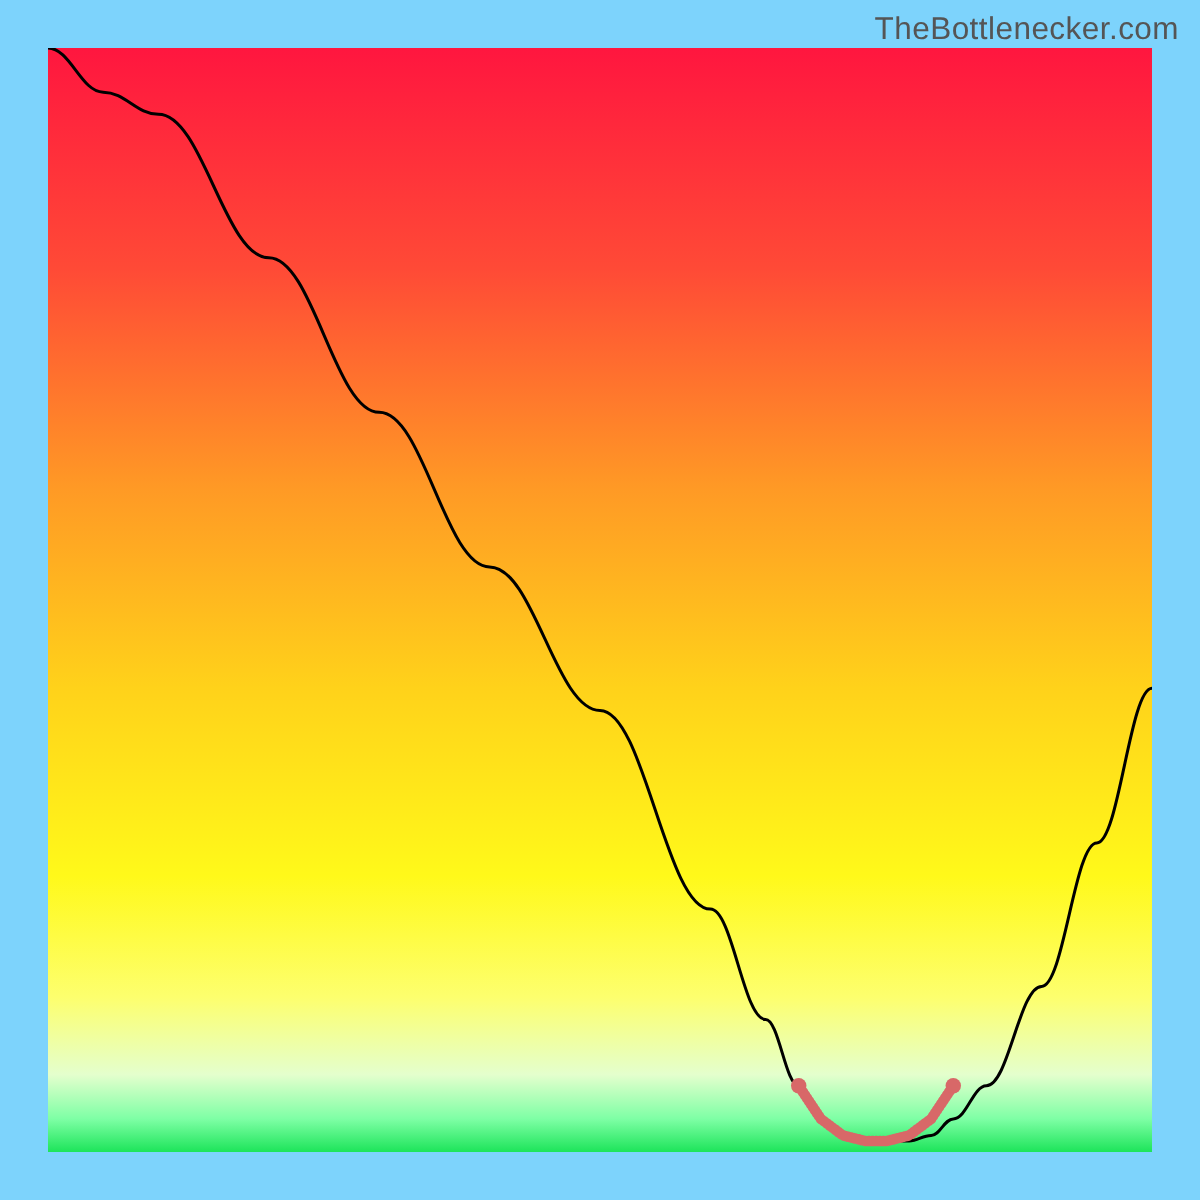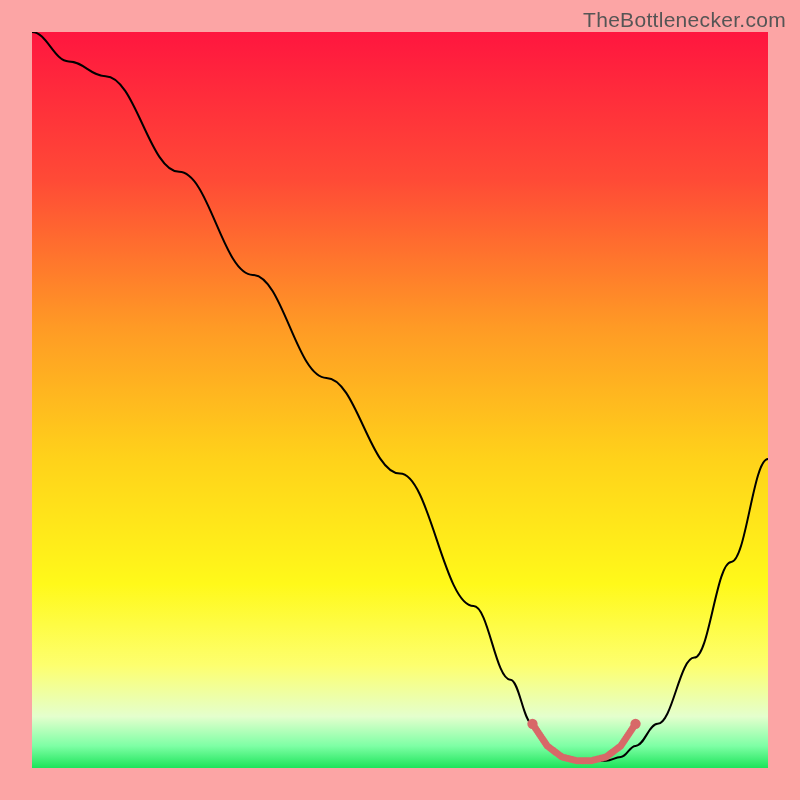--- a/index.html
+++ b/index.html
@@ -8,21 +8,21 @@
     background: #000;
     width: 800px;
     height: 800px;
     overflow: hidden;
     font-family: Arial, Helvetica, sans-serif;
   }
   .container {
     position: relative;
     width: 800px;
     height: 800px;
-    background: #fca5a5;
+    background: #7dd3fc;
   }
   .watermark {
     position: absolute;
     top: 8px;
     right: 14px;
     color: #555;
     font-size: 21px;
     font-weight: 500;
     letter-spacing: 0.3px;
     z-index: 10;

